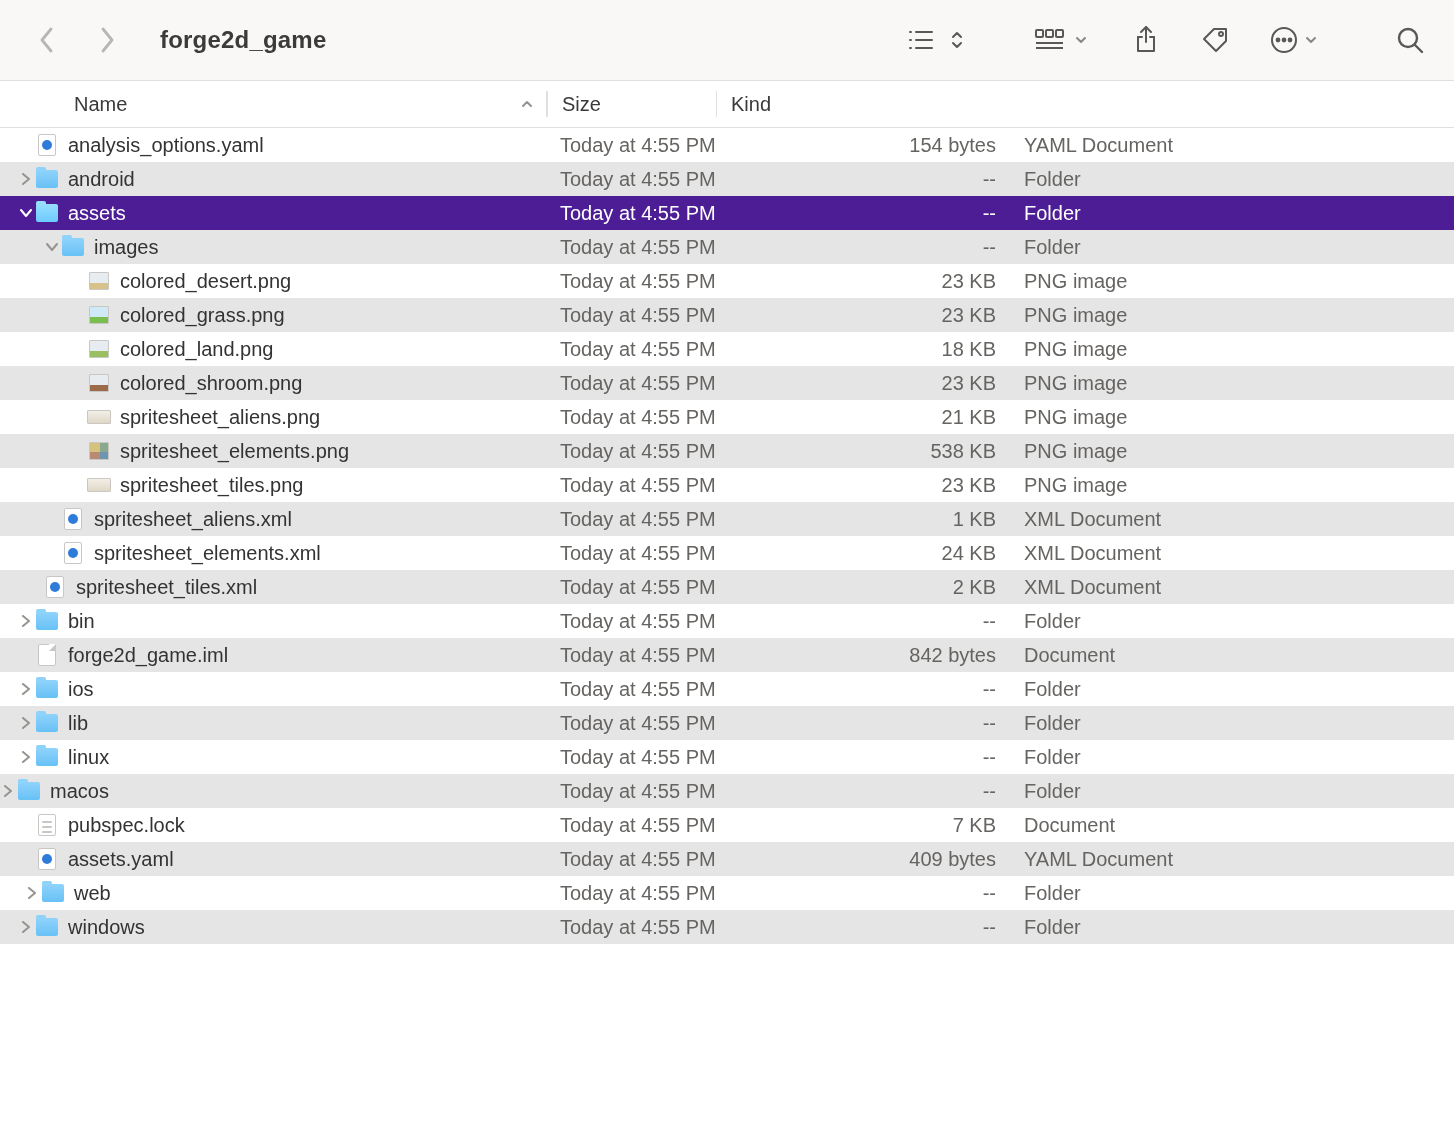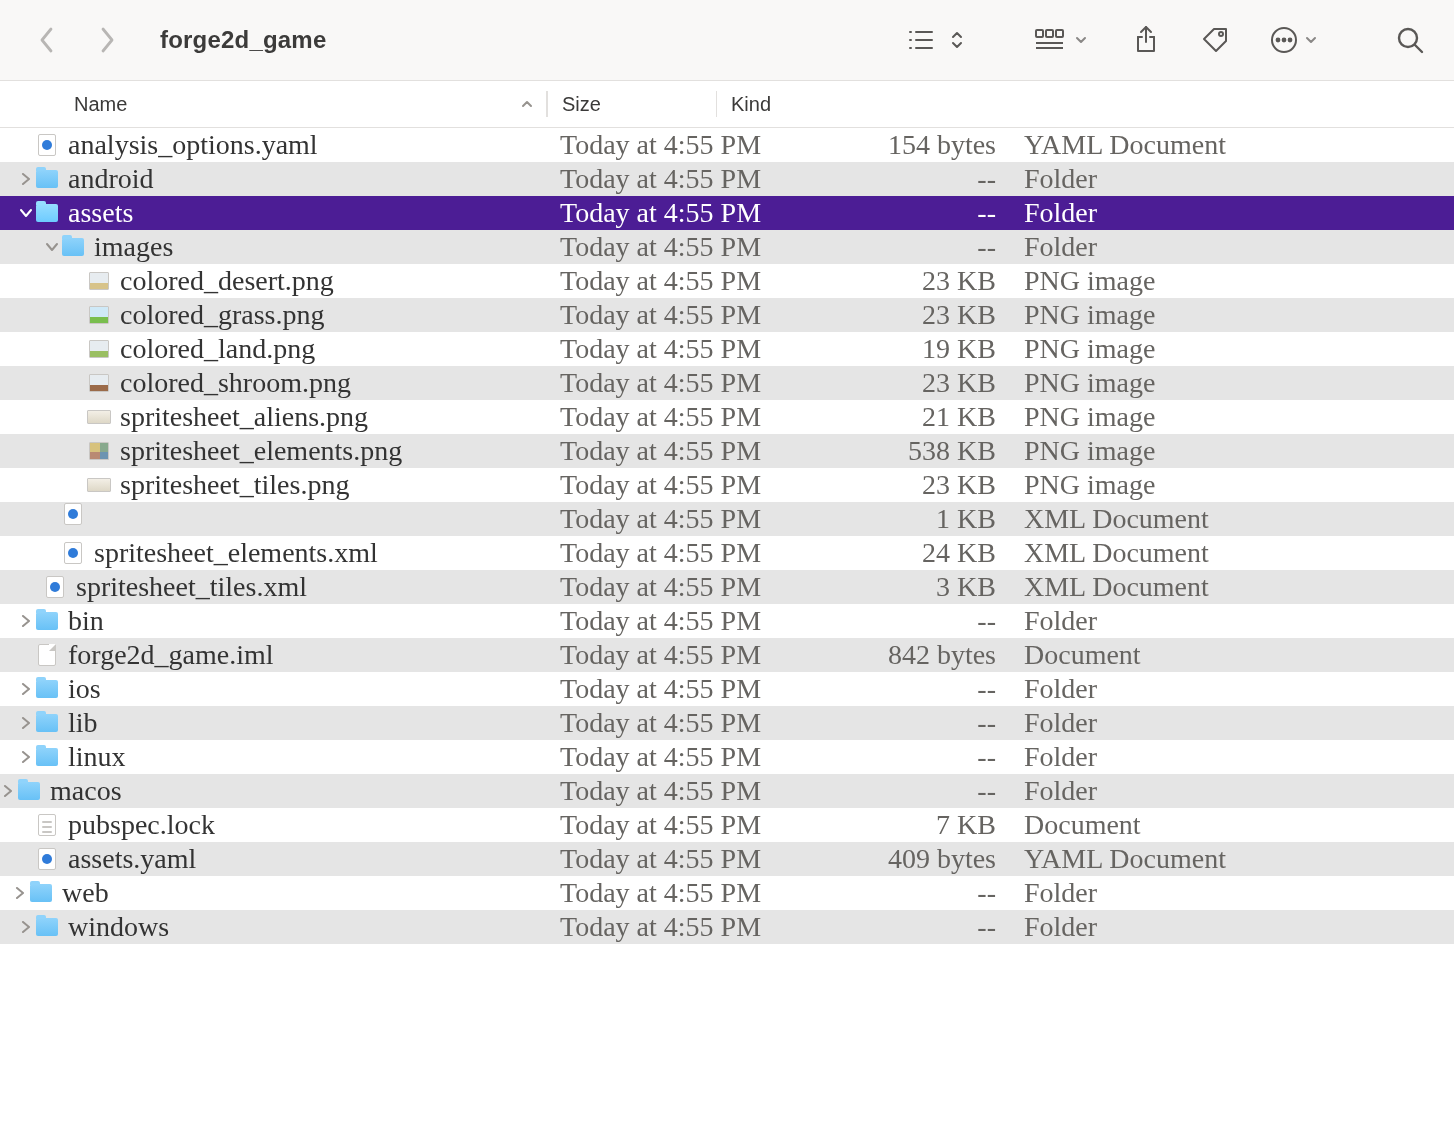--- a/index.html
+++ b/index.html
@@ -63,25 +63,24 @@
   .col-name .label { margin-left: 60px; }
   .sort-caret { margin-left: auto; margin-right: 12px; color: #97938f; }
   .vline { width: 1px; height: 26px; background: #e2e0de; }
   .col-date { flex: 0 0 296px; }
   .col-size { flex: 0 0 168px; }
   .col-kind { flex: 1; }
   
   .list { }
   .row {
     display: flex;
-    align-items: flex-start;
+    align-items: flex-end;
     height: 34px;
-    font-size: 28px;
+    font-size: 20px;
     line-height: 34px;
-    font-family: Liberation Serif, serif;
   }
   .row.alt { background: #e5e5e5; }
   .row.selected { background: #4c1d95; color: #fff; }
   .row.selected .date, .row.selected .size, .row.selected .kind { color: #fff; }
   .cell-name {
     flex: 0 0 546px;
     display: flex;
     align-items: center;
     overflow: hidden;
     white-space: nowrap;
@@ -384,21 +383,21 @@
         <span class="disclosure"></span>
         <span class="icon-slot">
           <span class="img-icon">
             <span class="sky" style="background:#e7ecf0"></span>
             <span class="ground" style="background:#9abf62"></span>
           </span>
         </span>
         <span class="name-text">colored_land.png</span>
       </div>
       <div class="cell-date date">Today at 4:55 PM</div>
-      <div class="cell-size size">19 KB</div>
+      <div class="cell-size size">18 KB</div>
       <div class="cell-kind kind">PNG image</div>
     </div>
     <div class="row alt">
       <div class="cell-name" style="padding-left: 70px;">
         <span class="disclosure"></span>
         <span class="icon-slot">
           <span class="img-icon">
             <span class="sky" style="background:#e7ecf0"></span>
             <span class="ground" style="background:#9b6b4a"></span>
           </span>
@@ -444,20 +443,21 @@
       <div class="cell-date date">Today at 4:55 PM</div>
       <div class="cell-size size">23 KB</div>
       <div class="cell-kind kind">PNG image</div>
     </div>
     <div class="row alt">
       <div class="cell-name" style="padding-left: 44px;">
         <span class="disclosure"></span>
         <span class="icon-slot">
           <span class="doc-icon gear"></span>
         </span>
+        <span class="name-text">spritesheet_aliens.xml</span>
       </div>
       <div class="cell-date date">Today at 4:55 PM</div>
       <div class="cell-size size">1 KB</div>
       <div class="cell-kind kind">XML Document</div>
     </div>
     <div class="row">
       <div class="cell-name" style="padding-left: 44px;">
         <span class="disclosure"></span>
         <span class="icon-slot">
           <span class="doc-icon gear"></span>
@@ -470,21 +470,21 @@
     </div>
     <div class="row alt">
       <div class="cell-name" style="padding-left: 26px;">
         <span class="disclosure"></span>
         <span class="icon-slot">
           <span class="doc-icon gear"></span>
         </span>
         <span class="name-text">spritesheet_tiles.xml</span>
       </div>
       <div class="cell-date date">Today at 4:55 PM</div>
-      <div class="cell-size size">3 KB</div>
+      <div class="cell-size size">2 KB</div>
       <div class="cell-kind kind">XML Document</div>
     </div>
     <div class="row">
       <div class="cell-name" style="padding-left: 18px;">
         <span class="disclosure">
           <svg width="10" height="12" viewBox="0 0 10 12">
             <path d="M2 1 L8 6 L2 11" fill="none" stroke="currentColor" stroke-width="2" stroke-linecap="round" stroke-linejoin="round"></path>
           </svg>
         </span>
         <span class="icon-slot">
@@ -590,21 +590,21 @@
         <span class="icon-slot">
           <span class="doc-icon gear"></span>
         </span>
         <span class="name-text">assets.yaml</span>
       </div>
       <div class="cell-date date">Today at 4:55 PM</div>
       <div class="cell-size size">409 bytes</div>
       <div class="cell-kind kind">YAML Document</div>
     </div>
     <div class="row">
-      <div class="cell-name" style="padding-left: 12px;">
+      <div class="cell-name" style="padding-left: 24px;">
         <span class="disclosure">
           <svg width="10" height="12" viewBox="0 0 10 12">
             <path d="M2 1 L8 6 L2 11" fill="none" stroke="currentColor" stroke-width="2" stroke-linecap="round" stroke-linejoin="round"></path>
           </svg>
         </span>
         <span class="icon-slot">
           <span class="folder-icon"></span>
         </span>
         <span class="name-text">web</span>
       </div>

